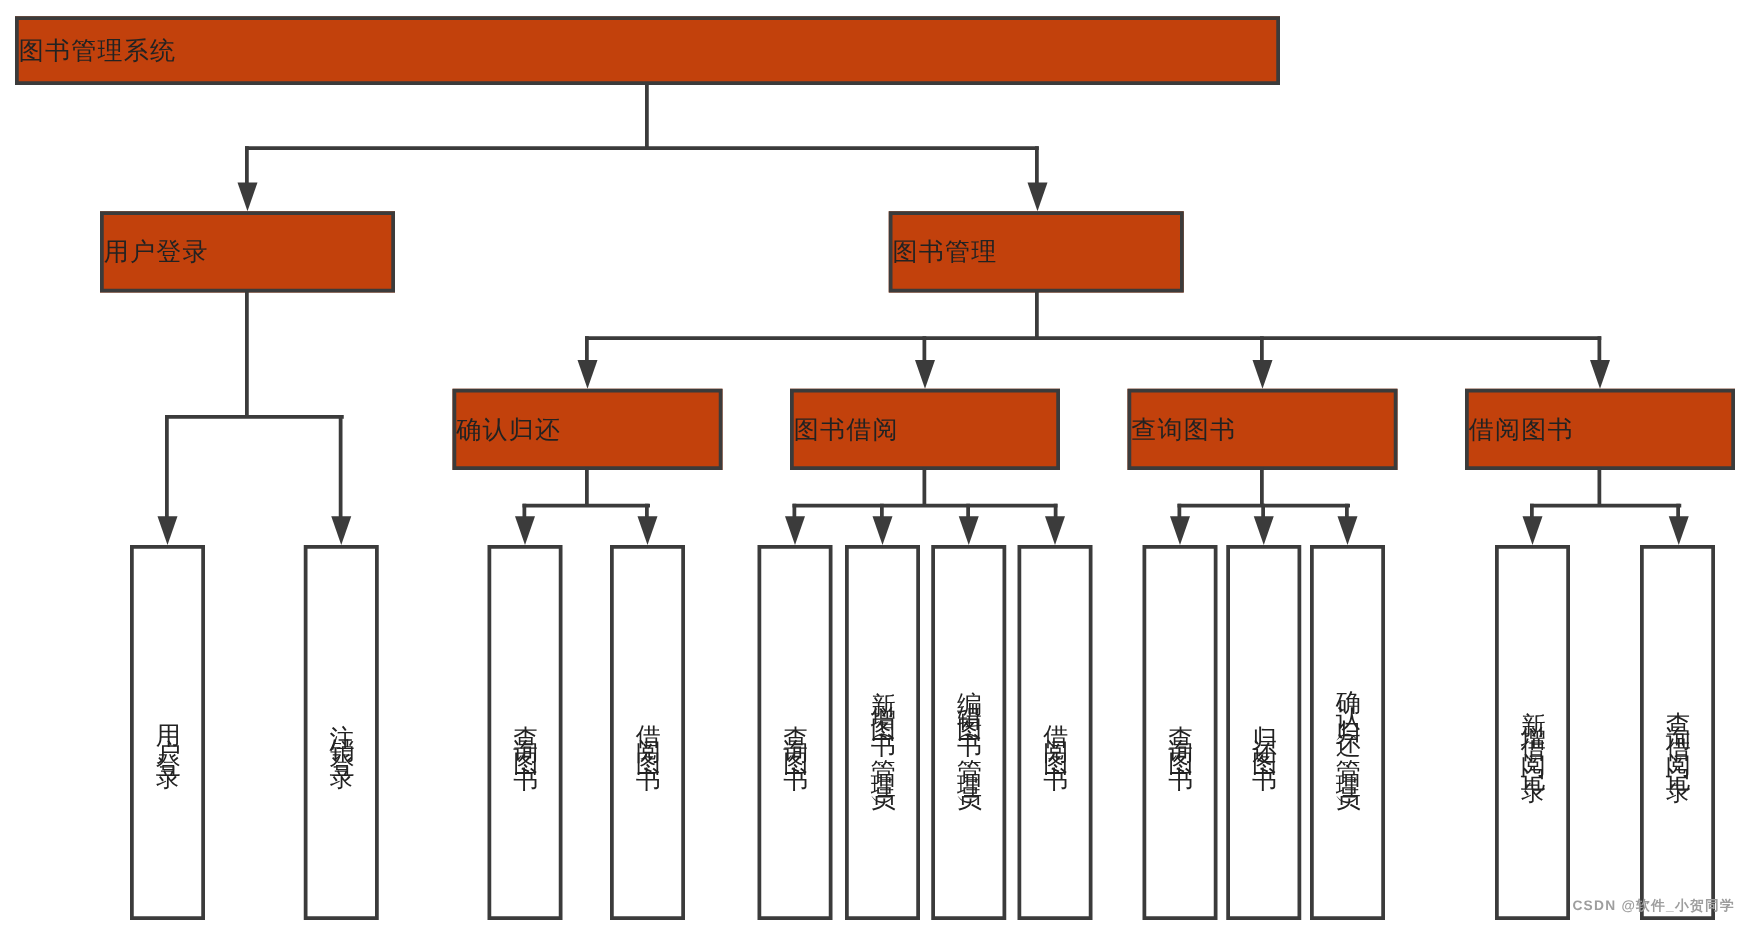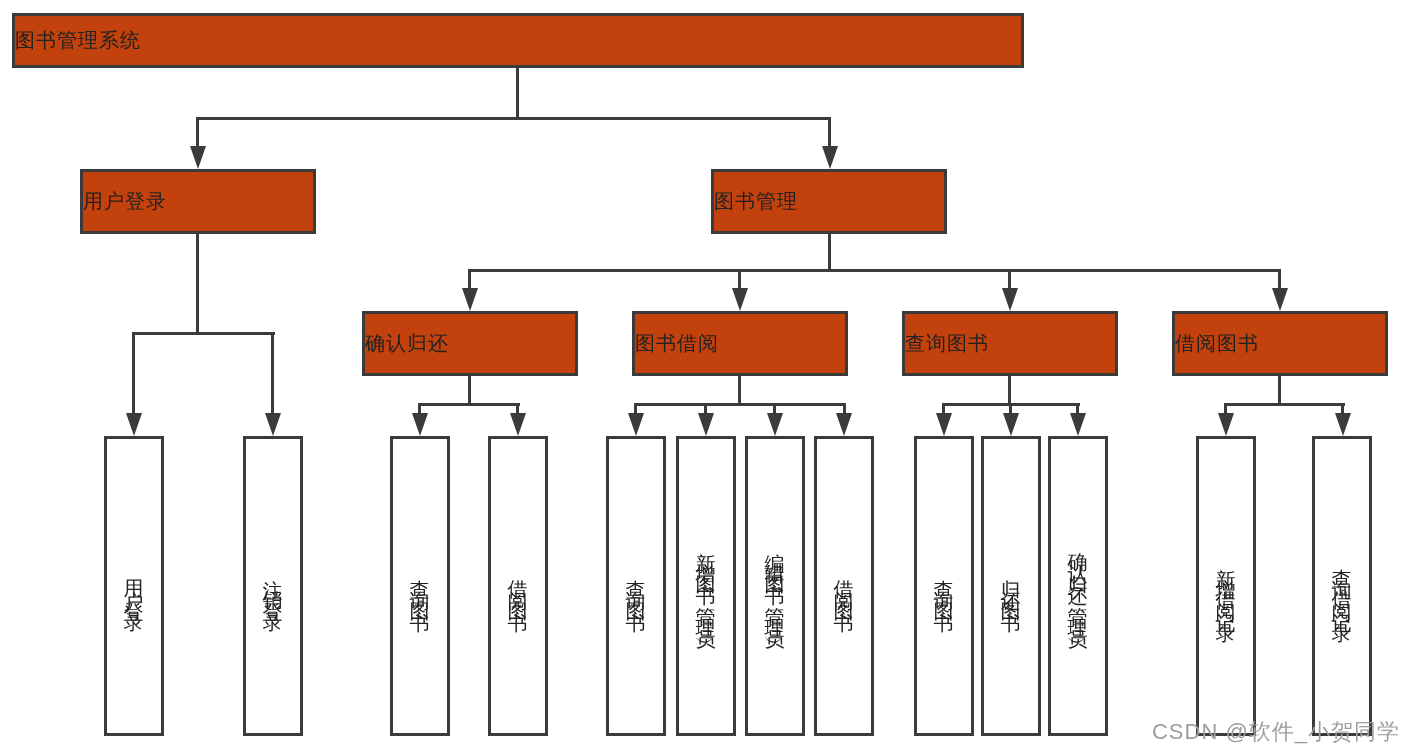--- a/index.html
+++ b/index.html
@@ -51,26 +51,27 @@
   }
   .arr{
     position:absolute;
     width:0;height:0;
     border-left:8px solid transparent;
     border-right:8px solid transparent;
     border-top:23px solid var(--line);
   }
   .watermark{
     position:absolute;
-    top:717px;right:5px;
+    top:717px;right:17px;
     color:var(--wm);
-    font-size:22px;
+    font-size:11px;
     letter-spacing:1px;
     z-index:5;
     white-space:nowrap;
+    font-weight:bold;
   }
 </style>
 </head>
 <body>
 
 <div id="canvas">
 
   <div class="hbox" style="left:12px;top:13px;width:1012px;height:55px;">
     <span>图书管理系统</span>
   </div>

